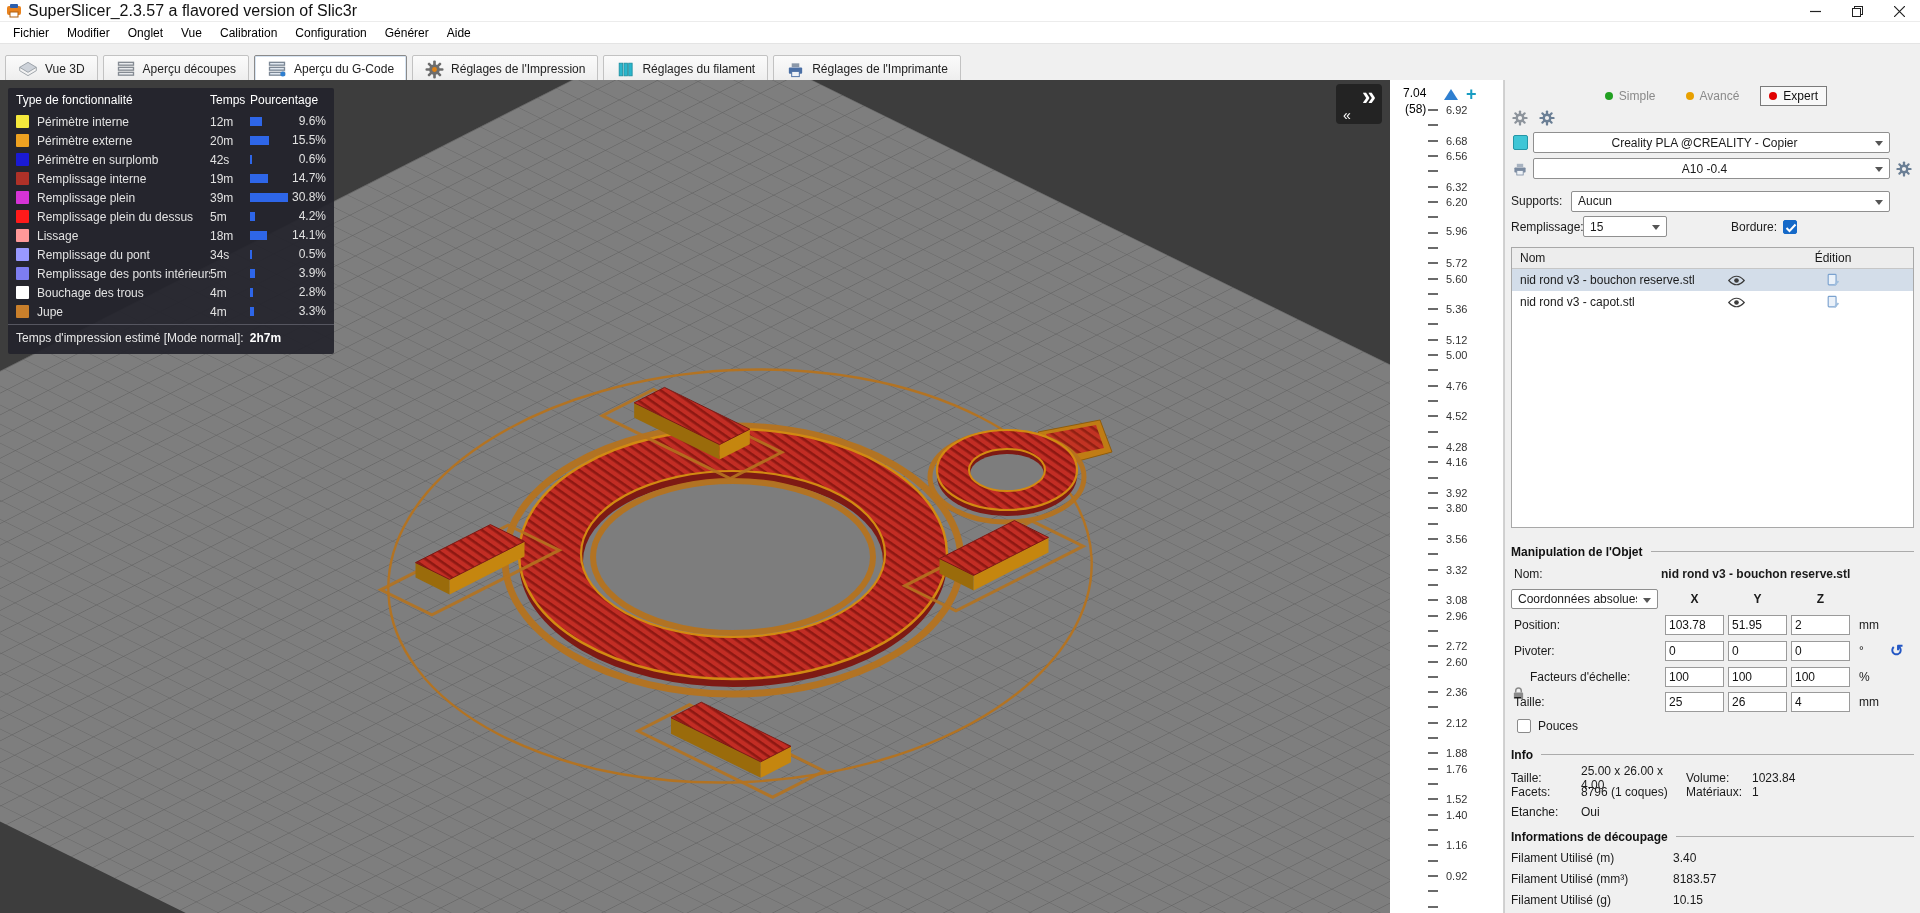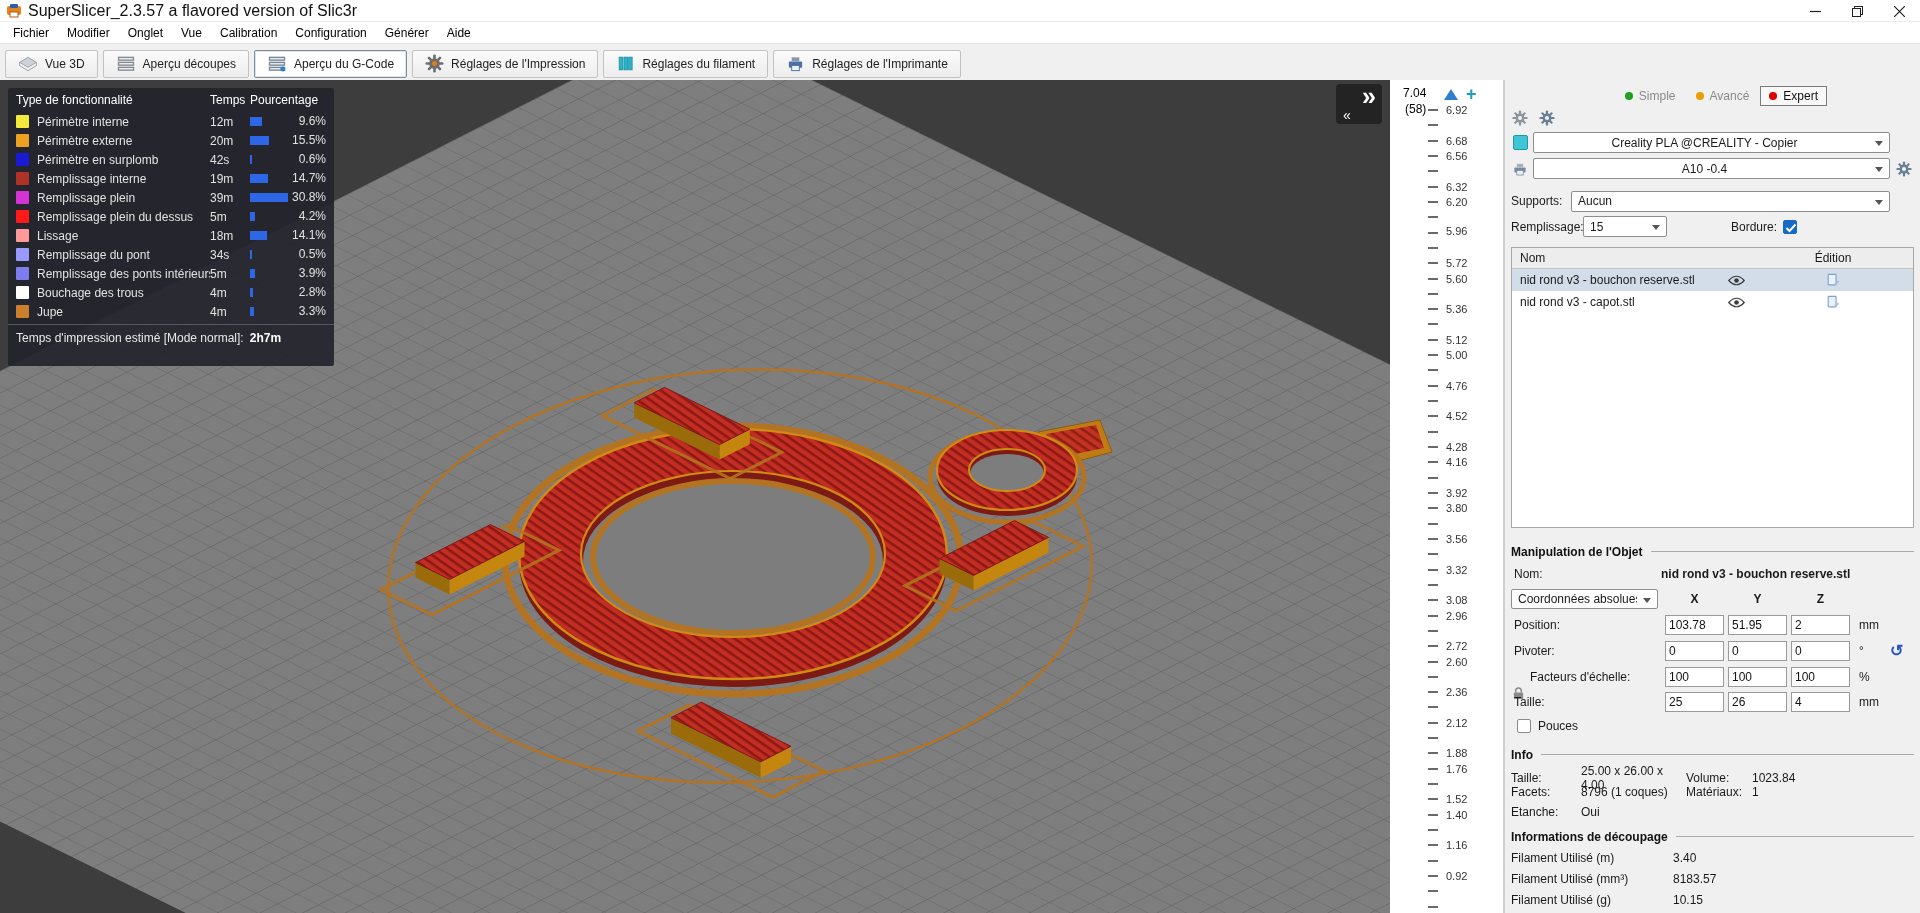--- a/index.html
+++ b/index.html
@@ -12,21 +12,21 @@
   .app-icon{width:16px;height:16px;margin:0 6px 0 6px;display:inline-block}
   .title{font-size:16px;color:#111}
   .win-controls{position:absolute;right:0;top:0;height:22px;display:flex}
   .win-btn{width:42px;height:22px;display:flex;align-items:center;justify-content:center;cursor:pointer}
 
   
   .menubar{position:absolute;left:0;top:22px;width:100%;height:22px;background:#fff;display:flex;align-items:center;padding-left:4px;border-bottom:1px solid #e4e4e4}
   .menu-item{padding:0 9px;height:22px;line-height:22px;font-size:12px;color:#000;cursor:default}
 
   
-  .tabbar{position:absolute;left:0;top:44px;width:100%;height:40px;background:#f0f0f0;border-bottom:1px solid #bdbdbd;display:flex;align-items:center;padding-left:5px;gap:5px}
+  .tabbar{position:absolute;left:0;top:44px;width:100%;height:40px;background:#f0f0f0;border-bottom:1px solid #bdbdbd;display:flex;align-items:flex-end;padding-left:5px;gap:5px}
   .tab{display:flex;align-items:center;gap:7px;height:28px;padding:0 12px;border:1px solid #c2c2c2;background:linear-gradient(#fbfbfb,#ededed);border-radius:2px;font-size:12px;color:#222;cursor:pointer;white-space:nowrap}
   .tab.active{background:#ffffff;border-color:#8a8a8a;box-shadow:inset 0 0 0 1px #d7e4f2}
   .tab svg{display:block}
 
   
   .viewport{position:absolute;left:0;top:80px;width:1390px;height:833px;background:#3d3d3d;overflow:hidden}
   .viewport svg{display:block}
 
   
   .legend{position:absolute;left:8px;top:8px;width:326px;background:rgba(36,36,44,0.93);color:#e2e2e2;border-radius:2px;padding-bottom:0;font-size:12px}
@@ -34,21 +34,21 @@
   .leg-head .lh-title{flex:1}
   .leg-head .lh-time{width:40px}
   .leg-head .lh-pct{width:78px}
   .leg-row{display:flex;align-items:center;height:19px;padding:0 6px 0 8px}
   .leg-swatch{width:13px;height:13px;margin-right:8px;flex:0 0 13px;border-radius:1px}
   .leg-label{flex:1;white-space:nowrap;overflow:hidden}
   .leg-time{width:40px}
   .leg-pctcell{position:relative;width:78px;height:13px}
   .leg-bar{position:absolute;left:0;top:2px;height:9px;background:#2e66e8}
   .leg-pct{position:absolute;right:2px;top:0;line-height:13px}
-  .leg-foot{border-top:1px solid #565660;margin-top:3px;padding:6px 8px 21px 8px;color:#e8e8e8}
+  .leg-foot{border-top:1px solid #565660;margin-top:3px;padding:6px 8px 9px 8px;color:#e8e8e8}
   .leg-foot b{margin-left:6px;color:#fff}
 
   
   .collapse-btn{position:absolute;left:1336px;top:4px;width:46px;height:40px;background:#232323;border-radius:4px;color:#fff;cursor:pointer}
   .collapse-btn .big{position:absolute;right:6px;top:-2px;font-size:25px;font-weight:bold}
   .collapse-btn .small{position:absolute;left:7px;bottom:1px;font-size:14px}
 
   
   .slider-col{position:absolute;left:1390px;top:80px;width:114px;height:833px;background:#ffffff;border-right:1px solid #d2d2d2}
   .slider-head{position:absolute;left:0;top:0;width:114px;height:44px}
@@ -56,21 +56,21 @@
   .lval{position:absolute;left:15px;top:22px;font-size:12px;color:#000}
   .up-arrow{position:absolute;left:54px;top:9px;width:0;height:0;border-left:7px solid transparent;border-right:7px solid transparent;border-bottom:11px solid #2f7fd0;cursor:pointer}
   .add-btn{position:absolute;left:76px;top:4px;font-size:18px;font-weight:bold;color:#189cc2;cursor:pointer}
   #ticks{position:absolute;inset:0}
   .tick-dash{position:absolute;left:38px;width:10px;height:2px;background:#6a6a6a}
   .tick-label{position:absolute;left:56px;font-size:11px;color:#333;line-height:12px}
 
   
   .panel{position:absolute;left:1504px;top:80px;width:416px;height:833px;background:#f0f0f0;border-left:1px solid #cfcfcf;padding:0 6px 0 6px}
 
-  .mode-row{display:flex;justify-content:flex-end;align-items:center;gap:2px;height:20px;margin-top:6px;margin-right:87px}
+  .mode-row{display:flex;justify-content:flex-end;align-items:center;gap:12px;height:20px;margin-top:6px;margin-right:87px}
   .mode-btn{display:flex;align-items:center;gap:6px;font-size:12px;color:#8a8a8a;padding:2px 8px;border:1px solid transparent;cursor:pointer}
   .mode-btn.active{color:#111;border:1px solid #7a7a7a;background:#f8f8f8}
   .mode-dot{width:8px;height:8px;border-radius:50%}
 
   .preset-row{display:flex;align-items:center;height:21px}
   .preset-row .picon{width:18px;height:18px;margin-right:4px;flex:0 0 18px;display:flex;align-items:center;justify-content:center}
   .preset-row .combo{flex:1}
   .preset-row .gearwrap{width:20px;height:20px;margin-left:4px;flex:0 0 20px;display:flex;align-items:center;justify-content:center;cursor:pointer}
 
   .combo{position:relative;display:flex;align-items:center;background:#fff;border:1px solid #8f8f8f;border-radius:2px;height:21px;font-size:12px;padding:0 20px 0 6px;cursor:pointer}

